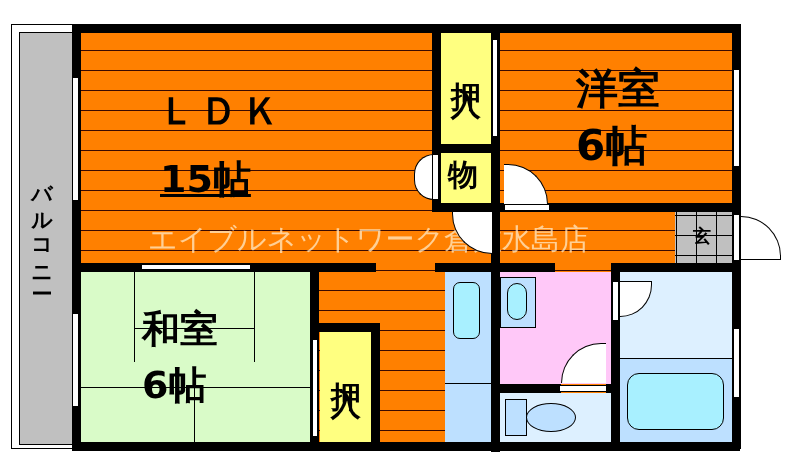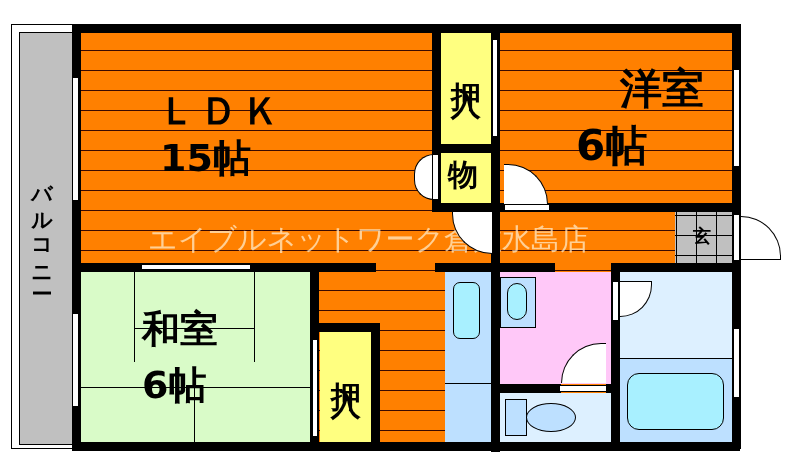--- a/index.html
+++ b/index.html
@@ -84,25 +84,25 @@
 </div>
 
 <div class="abs" style="left:441px;top:153px;width:50px;height:50px;background:#ffff80;"></div>
 <div class="label" style="left:448px;top:160px;font-size:30px;">物</div>
 <div class="abs" style="left:414px;top:154px;width:20px;height:46px;background:#fff;border-radius:20px 0 0 20px;border:1px solid #000;border-right:none;"></div>
 <div class="abs" style="left:432px;top:154px;width:7px;height:46px;background:#fff;border:1px solid #000;"></div>
 
 <div class="abs" style="left:504px;top:164px;width:44px;height:40px;background:#fff;border-top:1px solid #000;border-right:1px solid #000;border-radius:0 44px 0 0;"></div>
 <div class="abs" style="left:504px;top:204px;width:46px;height:7px;background:#fff;border:1px solid #000;"></div>
 
-<div class="label" style="left:576px;top:68px;font-size:42px;margin-left:44px;">洋室</div>
+<div class="label" style="left:576px;top:68px;font-size:42px;">洋室</div>
 <div class="label" style="left:576px;top:125px;font-size:42px;">6帖</div>
 
 <div class="label" style="left:158px;top:92px;font-size:38px;letter-spacing:4px;">ＬＤＫ</div>
-<div class="label" style="left:160px;top:139px;font-size:38px;">15帖</div>
+<div class="label" style="left:160px;top:160px;font-size:38px;text-decoration:underline;">15帖</div>
 
 <div class="abs" style="left:675px;top:212px;width:57px;height:51px;background-color:#c0c0c0;background-image:linear-gradient(to right, #000 1px, transparent 1px), linear-gradient(to bottom, #000 1px, transparent 1px);background-size:20px 20px;background-position:1px 3px;"></div>
 <div class="label" style="left:693px;top:227px;font-size:18px;">玄</div>
 <div class="abs door" style="left:733px;top:214px;width:7px;height:47px;"></div>
 <div class="abs" style="left:741px;top:216px;width:40px;height:44px;background:#fff;border-top:1px solid #000;border-right:1px solid #000;border-bottom:1px solid #000;border-radius:0 40px 0 0;"></div>
 
 <div class="watermark" style="left:148px;top:220px;">エイブルネットワーク倉敷水島店</div>
 
 <div class="abs wall" style="left:72px;top:263px;width:304px;height:9px;"></div>
 <div class="abs window-h" style="left:142px;top:264px;width:108px;height:6px;"></div>

